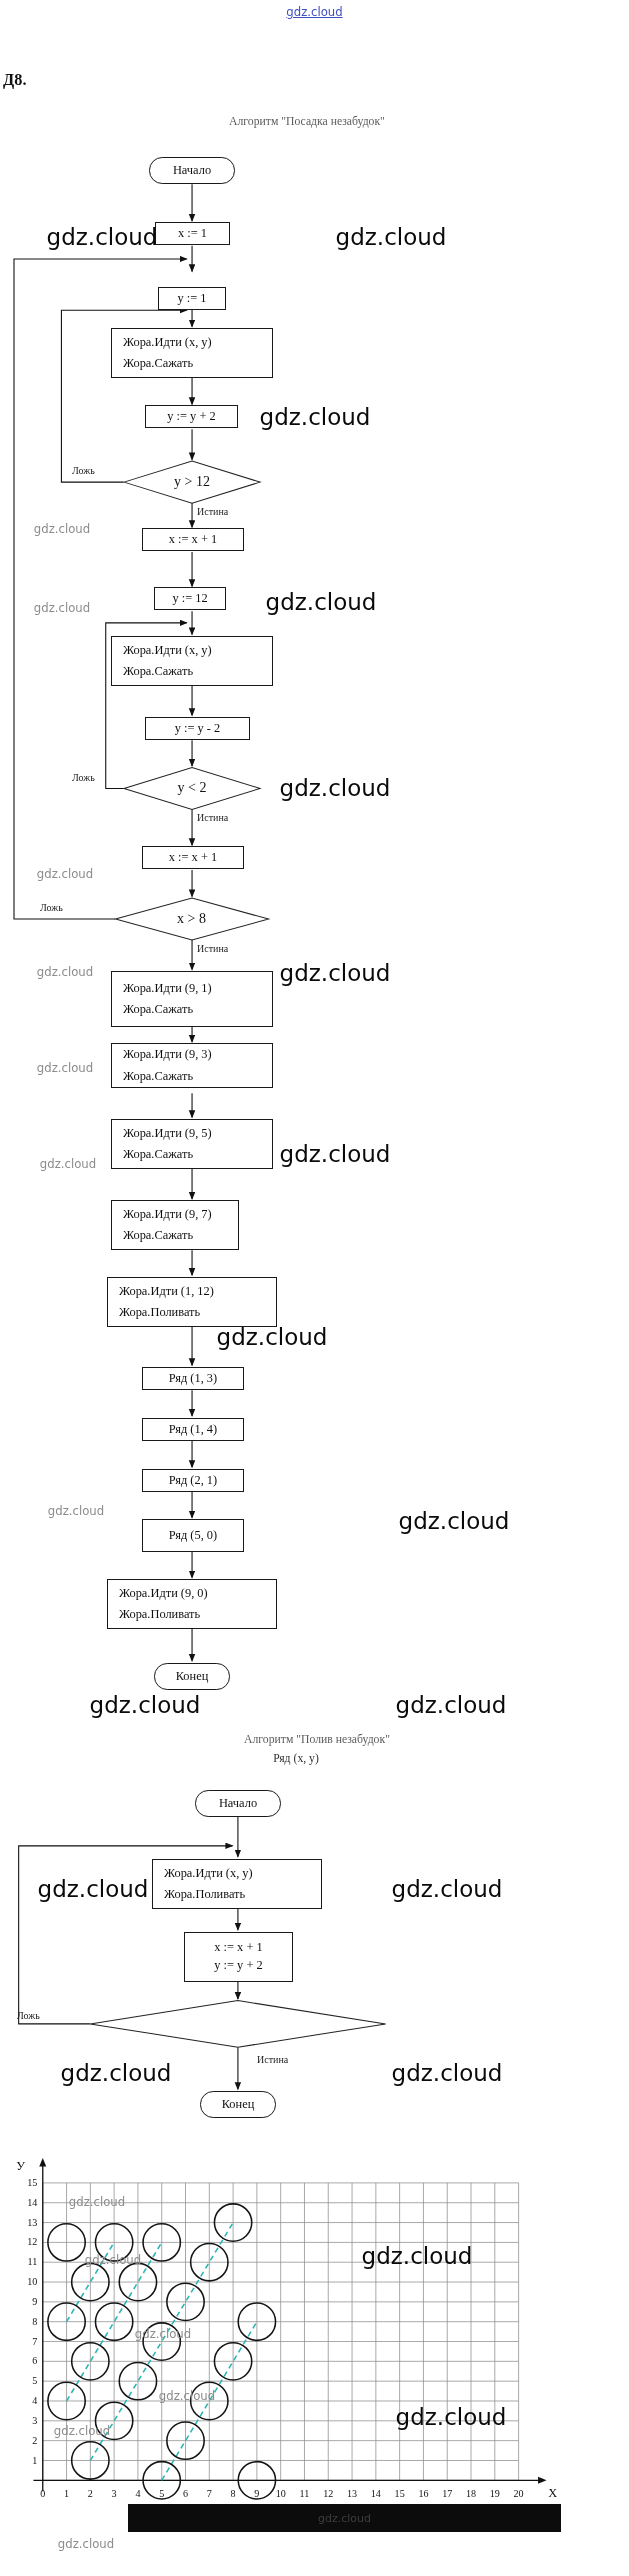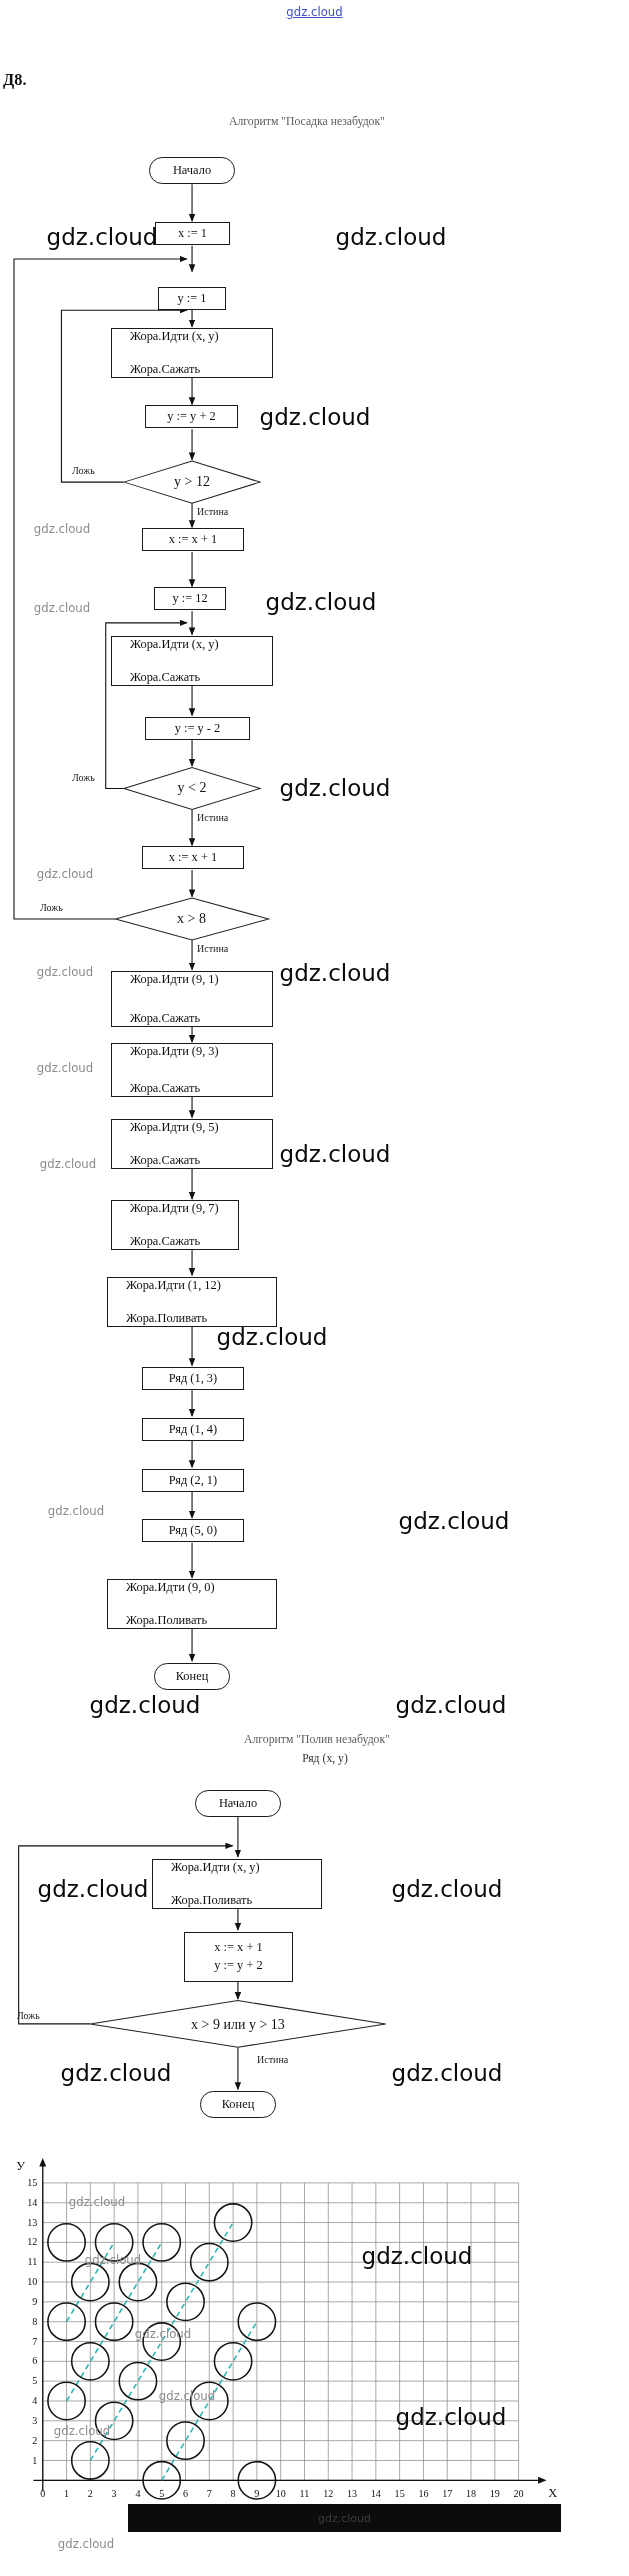--- a/index.html
+++ b/index.html
@@ -1,20 +1,20 @@
 <!DOCTYPE html>
 <html style="font-size:12.4px"><head>
 <meta charset="utf-8">
 <style>
   *{box-sizing:border-box;margin:0;padding:0}
   body{background:#fff}
   .page{position:relative;width:629px;height:2576px;background:#fff;font-family:"Liberation Serif",serif;overflow:hidden}
   .ov{position:absolute;left:0;top:0;z-index:1;pointer-events:none}
   .b{position:absolute;z-index:2;border:1.1px solid #1a1a1a;background:#fff;display:flex;align-items:center;justify-content:center;font-size:12.4px;color:#111;white-space:nowrap}
-  .b2{flex-direction:column;align-items:flex-start;justify-content:space-between;padding-left:18px;gap:6px;line-height:1.25}
+  .b2{flex-direction:column;align-items:flex-start;justify-content:center;padding-left:11px;gap:6px;line-height:1.25}
   .b2c{flex-direction:column;align-items:center;justify-content:center;gap:2.3px;line-height:1.25}
   .t{border-radius:13.2px}
   .dl{position:absolute;z-index:2;display:flex;align-items:center;justify-content:center;font-size:14px;color:#111;pointer-events:none}
   .el{position:absolute;z-index:2;font-size:10px;color:#222;white-space:nowrap}
   .fh{position:absolute;z-index:2;transform:translateX(-50%);font-size:11.7px;color:#5c5c5c;white-space:nowrap}
   .prob{position:absolute;left:3.1px;top:70px;z-index:2;font-weight:bold;font-size:16.3px;color:#111}
   .wmb{position:absolute;z-index:3;transform:translate(-50%,-50%);font-family:"DejaVu Sans",sans-serif;font-size:23px;color:#0a0a0a;white-space:nowrap}
   .wms{position:absolute;z-index:3;transform:translate(-50%,-50%);font-family:"DejaVu Sans",sans-serif;font-size:11.7px;color:#8c8c8c;white-space:nowrap}
   .wmt{position:absolute;z-index:5;left:50%;top:4.7px;transform:translateX(-50%);font-family:"DejaVu Sans",sans-serif;font-size:11.7px;color:#3f51c1;text-decoration:underline;cursor:pointer}
   .bar{position:absolute;z-index:4;left:128px;top:2504px;width:433px;height:28px;background:#0c0c0c;display:flex;align-items:center;justify-content:center}
@@ -220,65 +220,64 @@
   <div class="b" style="left:142px;top:846px;width:102px;height:23px">x := x + 1</div>
 
   <div class="dl" style="left:115px;top:898px;width:153px;height:42px">x &gt; 8</div>
   <div class="el" style="left:40px;top:902px">Ложь</div>
   <div class="el" style="left:197px;top:943px">Истина</div>
 
   <div class="b b2" style="left:111px;top:971px;width:162px;height:56px">
     <span>Жора.Идти (9, 1)</span>
     <span>Жора.Сажать</span>
   </div>
-  <div class="b b2" style="left:111px;top:1043px;width:162px;height:54px">
+  <div class="b b2" style="left:111px;top:1043px;width:162px;height:45px">
     <span>Жора.Идти (9, 3)</span>
     <span>Жора.Сажать</span>
   </div>
   <div class="b b2" style="left:111px;top:1119px;width:162px;height:50px">
     <span>Жора.Идти (9, 5)</span>
     <span>Жора.Сажать</span>
   </div>
   <div class="b b2" style="left:111px;top:1200px;width:128px;height:50px">
     <span>Жора.Идти (9, 7)</span>
     <span>Жора.Сажать</span>
   </div>
   <div class="b b2" style="left:107px;top:1277px;width:170px;height:50px">
     <span>Жора.Идти (1, 12)</span>
     <span>Жора.Поливать</span>
   </div>
 
   <div class="b" style="left:142px;top:1367px;width:102px;height:23px">Ряд (1, 3)</div>
   <div class="b" style="left:142px;top:1418px;width:102px;height:23px">Ряд (1, 4)</div>
   <div class="b" style="left:142px;top:1469px;width:102px;height:23px">Ряд (2, 1)</div>
-  <div class="b" style="left:142px;top:1519px;width:102px;height:23px">Ряд (5, 0)</div>
+  <div class="b" style="left:142px;top:1519px;width:102px;height:33px">Ряд (5, 0)</div>
 
   <div class="b b2" style="left:107px;top:1579px;width:170px;height:50px">
     <span>Жора.Идти (9, 0)</span>
     <span>Жора.Поливать</span>
   </div>
 
   <div class="b t" style="left:154px;top:1663px;width:76px;height:26.5px">Конец</div>
 
   <div class="fh" style="left:317px;top:1733px">Алгоритм "Полив незабудок"</div>
-  <div class="fh" style="left:325px;top:1752px;color:#333">Ряд (x, y)</div>
+  <div class="fh" style="left:296px;top:1752px;color:#333">Ряд (x, y)</div>
 
   <div class="b t" style="left:195px;top:1790px;width:86px;height:26.5px">Начало</div>
 
   <div class="b b2" style="left:152px;top:1859px;width:170px;height:50px">
     <span>Жора.Идти (x, y)</span>
     <span>Жора.Поливать</span>
   </div>
 
   <div class="b b2c" style="left:184px;top:1932px;width:109px;height:50px">
     <span>x := x + 1</span>
     <span>y := y + 2</span>
   </div>
 
-  <div class="dl" style="left:90px;top:2001px;width:296px;height:47px">x &gt; 9 или y &gt; 13</div>
   <div class="el" style="left:17px;top:2010px">Ложь</div>
   <div class="el" style="left:257px;top:2054px">Истина</div>
 
   <div class="b t" style="left:200px;top:2091px;width:76px;height:26.5px">Конец</div>
 
   <div class="bar">
     <span>gdz.cloud</span>
   </div>
 
   <span class="wmb" style="left:102px;top:237px">gdz.cloud</span>

